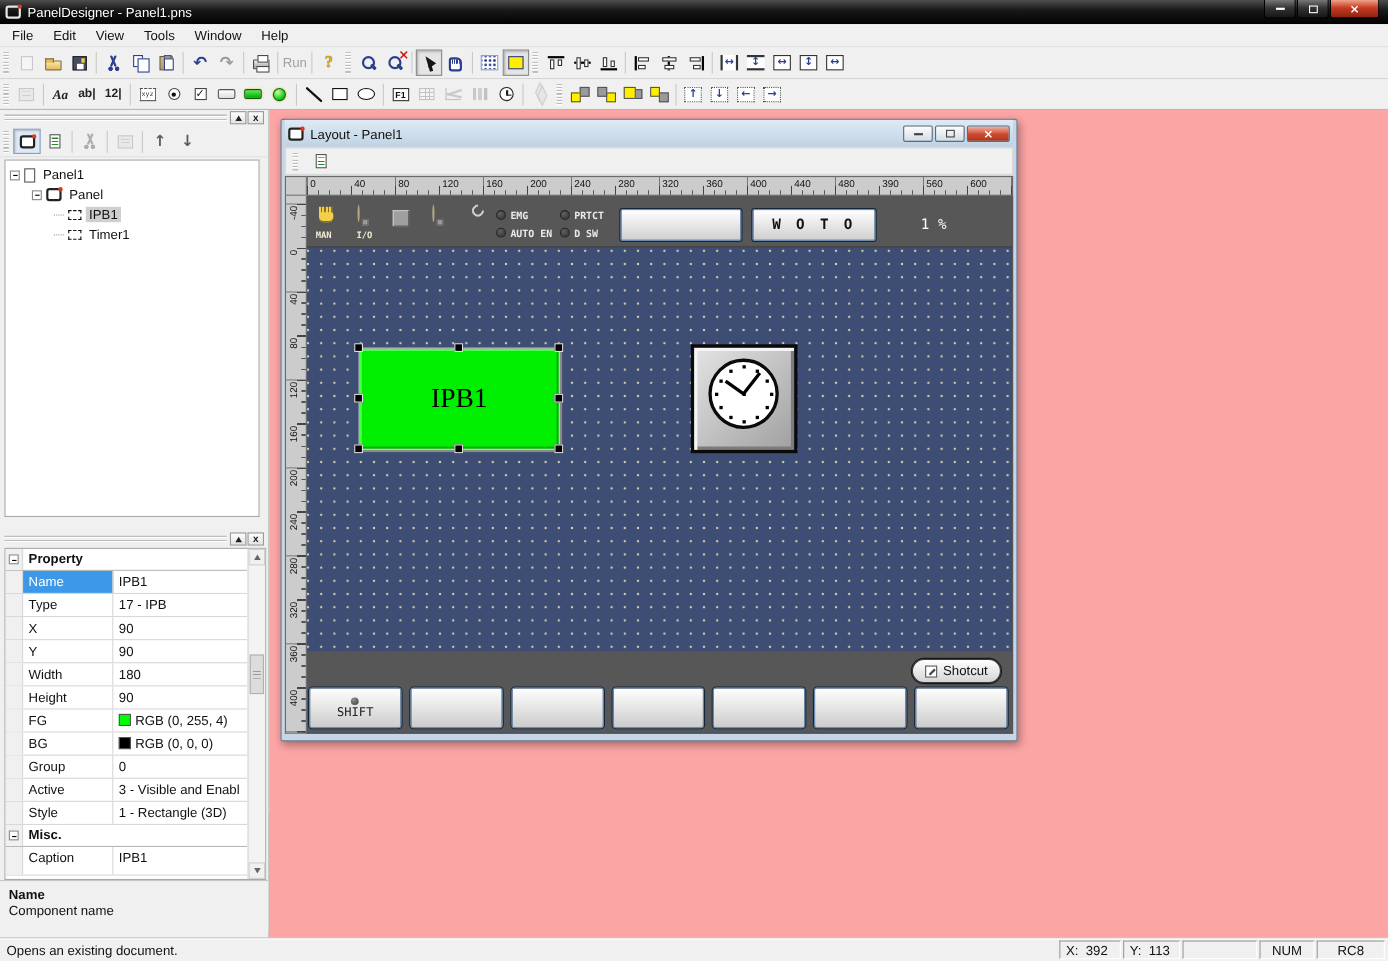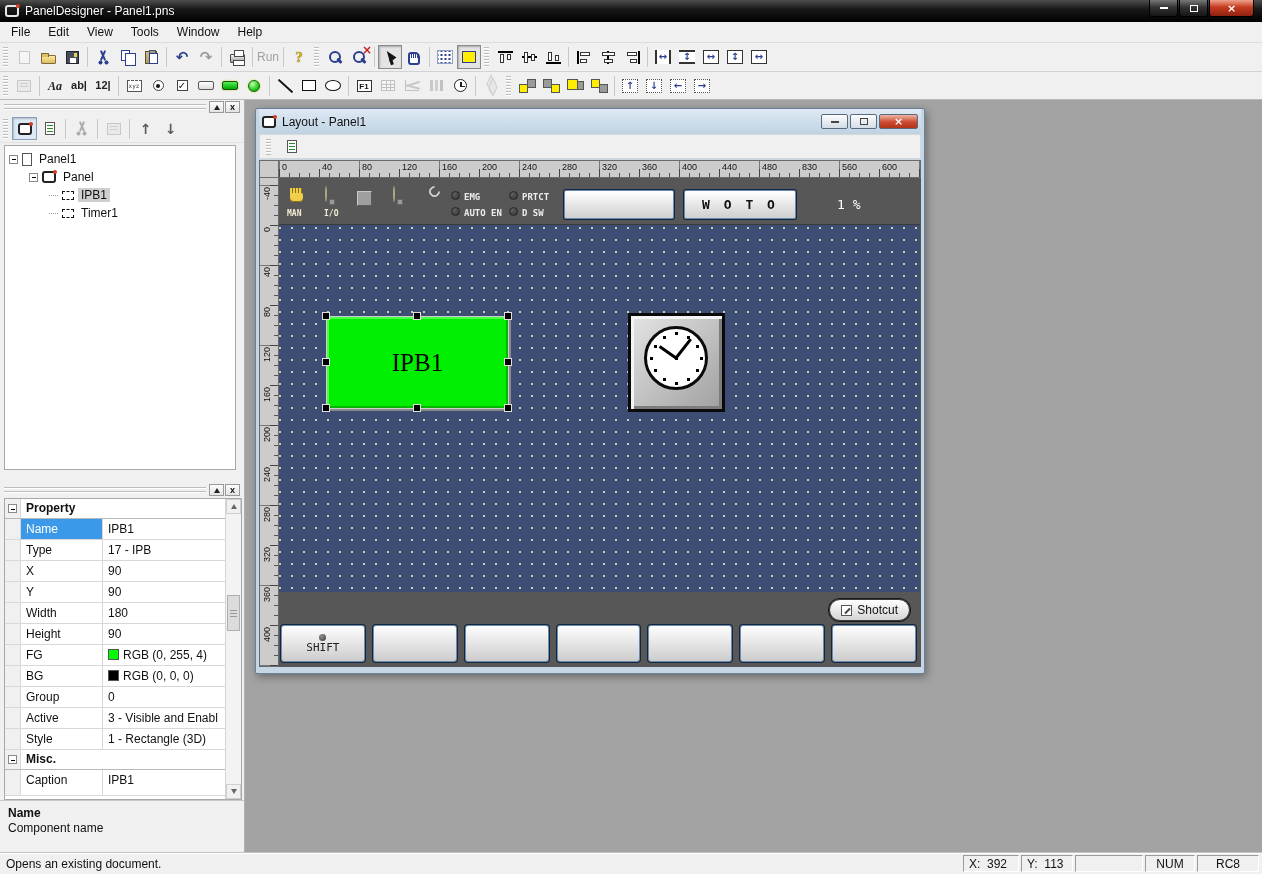--- a/index.html
+++ b/index.html
@@ -171,21 +171,21 @@
   .sarr.up::before{content:"";border-left:3.5px solid transparent;border-right:3.5px solid transparent;border-bottom:5px solid #666}
   .sarr.dn::before{content:"";border-left:3.5px solid transparent;border-right:3.5px solid transparent;border-top:5px solid #666}
   .sthumb{position:absolute;left:1px;width:13px;top:96px;height:36px;background:#dcdcdc;border:1px solid #b0b0b0;display:flex;align-items:center;justify-content:center}
   .sthumb::before{content:"";width:7px;height:7px;background:repeating-linear-gradient(180deg,#9a9a9a 0 1px,transparent 1px 3px)}
 
   .desc{position:absolute;left:0;top:700px;width:100%;height:45px;border-top:1px solid #c8c8c8;padding:5px 8px;background:#f0f0f0}
   .desc b{font-size:12px}
   .desc div{font-size:12px;margin-top:1px}
 
   
-  .mdi{position:relative;flex:1;background:#a3a3a3;overflow:hidden}
+  .mdi{position:relative;flex:1;background:#fca5a5;overflow:hidden}
   .lwin{position:absolute;left:10px;top:8px;width:670px;height:566px;background:#c6d6e5;border:1px solid #68809a;border-radius:2px;box-shadow:2px 3px 8px rgba(0,0,0,.35);padding:0 3px 3px 3px}
   .lw-title{height:25px;display:flex;align-items:center;padding:0 3px;background:linear-gradient(#dfeaf5,#bfd2e2)}
   .lw-title .ic-panel{margin-right:6px}
   .lw-ttl{font-size:12px;color:#111}
   .lwbtns{margin-left:auto;display:flex;gap:2px}
   .wb{width:27px;height:15px;border:1px solid #5a6b7d;border-radius:2px;background:linear-gradient(#fdfdfe,#d3dce6);display:flex;align-items:center;justify-content:center;color:#333}
   .wb.close{width:39px;background:linear-gradient(#f0b5a5,#cd4a30 55%,#b03518);color:#fff}
   .wb .glyph-min{background:#444}
   .wb .glyph-max{border-color:#444}
   .lw-tb{height:25px;background:#f0f0f0;border:1px solid #d8d8d8;display:flex;align-items:center;padding-left:3px;gap:4px}
@@ -707,21 +707,21 @@
             <span class="rlb" style="left:123px">120</span>
             <span class="rlb" style="left:163px">160</span>
             <span class="rlb" style="left:203px">200</span>
             <span class="rlb" style="left:243px">240</span>
             <span class="rlb" style="left:283px">280</span>
             <span class="rlb" style="left:323px">320</span>
             <span class="rlb" style="left:363px">360</span>
             <span class="rlb" style="left:403px">400</span>
             <span class="rlb" style="left:443px">440</span>
             <span class="rlb" style="left:483px">480</span>
-            <span class="rlb" style="left:523px">830</span>
+            <span class="rlb" style="left:523px">390</span>
             <span class="rlb" style="left:563px">560</span>
             <span class="rlb" style="left:603px">600</span>
           </div>
         </div>
 
         <div class="lw-body">
           <div class="vruler">
             <span class="rlbv" style="top:9px">-40</span>
             <span class="rlbv" style="top:49px">0</span>
             <span class="rlbv" style="top:89px">40</span>

